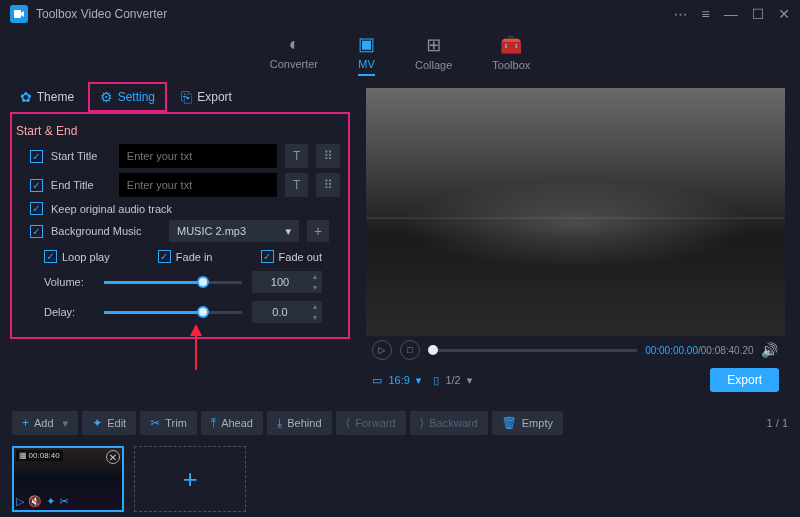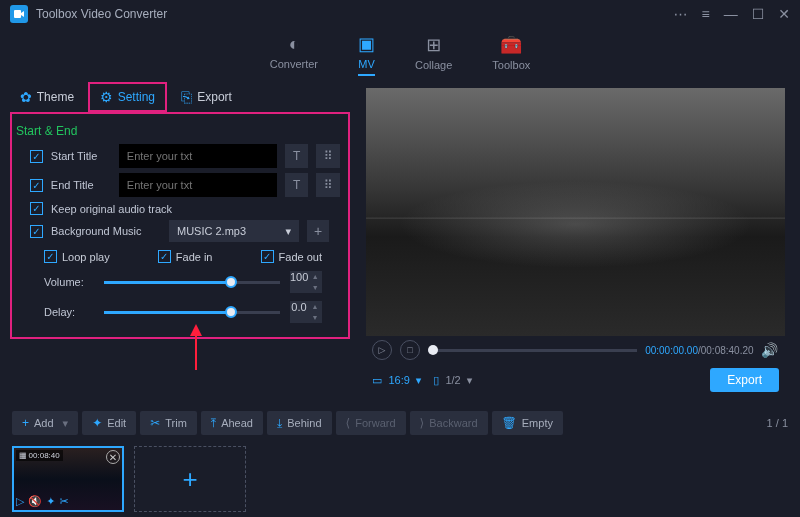--- a/index.html
+++ b/index.html
@@ -25,39 +25,39 @@
 
 
 .lefttabs { display: flex; gap: 4px; height: 34px; align-items: center; }
 .lefttab { display: flex; align-items: center; gap: 5px; padding: 5px 10px; font-size: 12px; color: #c8cdd8; cursor: pointer; }
 .lefttab .ticon { color: #2ea8ff; font-size: 14px; }
 .lefttab.selected { border: 2px solid #e0217f; color: #2ea8ff; }
 .lefttab.selected .ticon { color: #2ea8ff; }
 
 
 .settingsbody { border: 2px solid #e0217f; padding: 6px 8px 10px 4px; margin-top: -2px; }
-.section-hdr { color: #22c55e; font-size: 12px; margin: 4px 0 6px 0; font-weight: 500; }
+.section-hdr { color: #fca5a5; font-size: 12px; margin: 4px 0 6px 0; font-weight: 500; }
 .row { display: flex; align-items: center; gap: 8px; margin: 5px 0 5px 14px; }
 .chk { width: 13px; height: 13px; border: 1px solid #2ea8ff; display: inline-flex; align-items: center; justify-content: center; color: #2ea8ff; font-size: 10px; cursor: pointer; }
 .lbl { color: #c0c6d4; font-size: 11px; min-width: 60px; }
 .txtin { flex: 1; background: #000000; border: none; color: #888ea0; font-size: 11px; padding: 5px 8px; height: 24px; }
 .iconbtn { width: 24px; height: 24px; background: #2a2f3e; display: flex; align-items: center; justify-content: center; color: #8a90a0; cursor: pointer; font-size: 12px; }
 .select { background: #2a2f3e; color: #c8cdd8; font-size: 11px; padding: 4px 8px; height: 22px; display: flex; align-items: center; justify-content: space-between; width: 130px; cursor: pointer; }
 .plusbtn { width: 22px; height: 22px; background: #2a2f3e; color: #8a90a0; display: flex; align-items: center; justify-content: center; cursor: pointer; font-size: 14px; }
 
 .triple { display: flex; justify-content: space-between; margin: 8px 18px 4px 28px; }
 .triple .trip { display: flex; align-items: center; gap: 5px; font-size: 11px; }
 
 .sliderrow { display: flex; align-items: center; gap: 10px; margin: 8px 18px 4px 28px; }
 .slbl { width: 50px; font-size: 11px; color: #c0c6d4; }
 .slider { flex: 1; position: relative; height: 14px; display: flex; align-items: center; }
 .slider .track { height: 3px; background: #3a3f50; width: 100%; }
 .slider .fill { position: absolute; height: 3px; background: #2ea8ff; }
 .slider .thumb { position: absolute; width: 12px; height: 12px; border-radius: 50%; background: #e8ebf2; cursor: pointer; }
-.numbox { width: 32px; height: 22px; background: #2a2f3e; display: flex; align-items: flex-start; }
+.numbox { width: 70px; height: 22px; background: #2a2f3e; display: flex; align-items: center; }
 .numbox .val { flex: 1; text-align: center; font-size: 11px; color: #c8cdd8; }
 .numbox .spin { width: 14px; display: flex; flex-direction: column; font-size: 7px; color: #6a7080; }
 .numbox .spin span { height: 11px; display: flex; align-items: center; justify-content: center; cursor: pointer; }
 
 
 .arrow { position: absolute; left: 186px; top: 324px; color: #ff1e3c; font-size: 22px; pointer-events: none; }
 
 
 .preview { flex: 1; background: #0f1220; display: flex; align-items: center; justify-content: center; position: relative; overflow: hidden; }
 .previewimg { width: 100%; height: 100%; background: linear-gradient(180deg, #6a6a6a 0%, #3a3a3a 38%, #1a1a1a 60%, #2a2a2a 100%); position: relative; }

